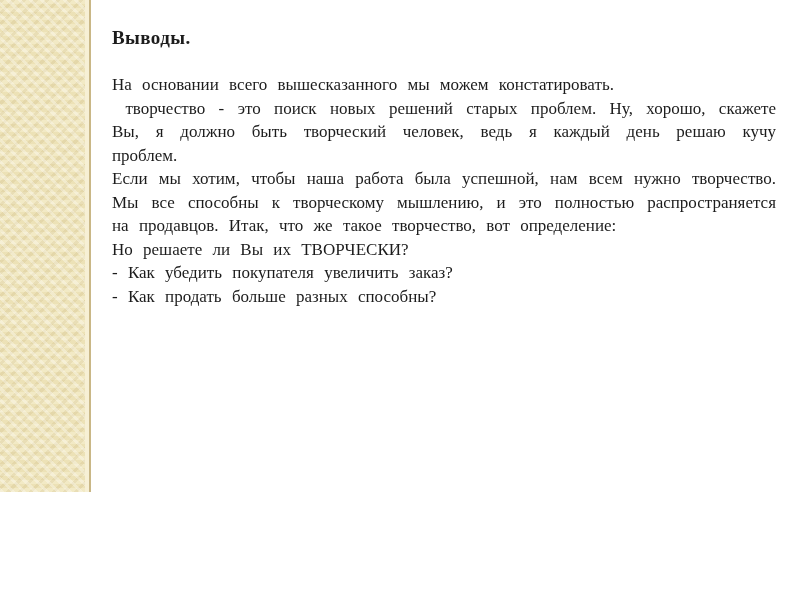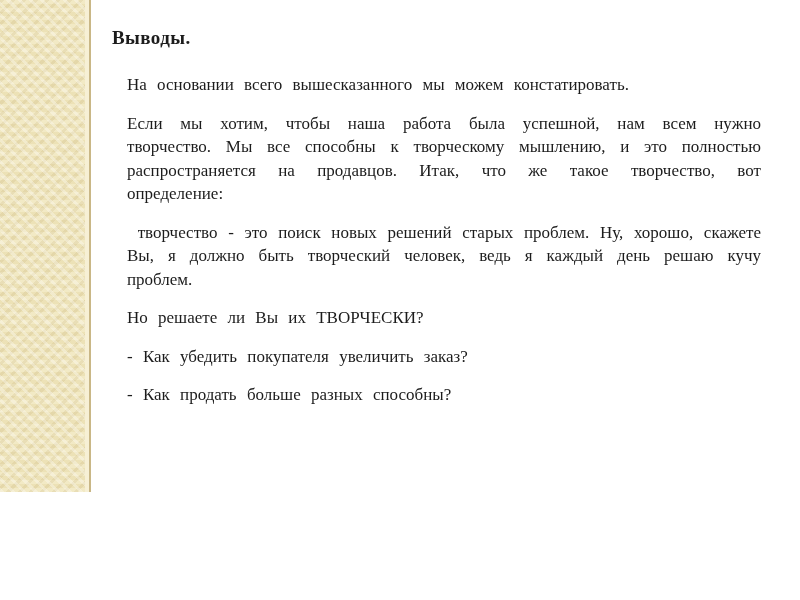--- a/index.html
+++ b/index.html
@@ -55,40 +55,40 @@
   .title {
     margin: 0 0 24px 0;
     font-size: 19px;
     line-height: 23px;
     font-weight: bold;
     letter-spacing: 0.4px;
     text-align: left;
   }
 
   .paragraphs p {
-    margin: 15px;
+    margin: 0;
     font-size: 17px;
     line-height: 23.5px;
     text-align: justify;
     word-spacing: 6px;
   }
 </style>
 </head>
 <body>
 
 <div class="slide">
 
   <div class="sidebar"></div>
 
   <div class="content">
     <h1 class="title">Выводы.</h1>
 
     <div class="paragraphs">
         <p>На основании всего вышесказанного мы можем констатировать.</p>
+        <p>&nbsp;творчество - это поиск новых решений старых проблем. Ну, хорошо, скажете Вы, я должно быть творческий человек, ведь я каждый день решаю кучу проблем.</p>
         <p>Если мы хотим, чтобы наша работа была успешной, нам всем нужно творчество. Мы все способны к творческому мышлению, и это полностью распространяется на продавцов. Итак, что же такое творчество, вот определение:</p>
-        <p>&nbsp;творчество - это поиск новых решений старых проблем. Ну, хорошо, скажете Вы, я должно быть творческий человек, ведь я каждый день решаю кучу проблем.</p>
         <p>Но решаете ли Вы их ТВОРЧЕСКИ?</p>
         <p>- Как убедить покупателя увеличить заказ?</p>
         <p>- Как продать больше разных способны?</p>
       </div>
   </div>
 
 </div>
 
 </body></html>

